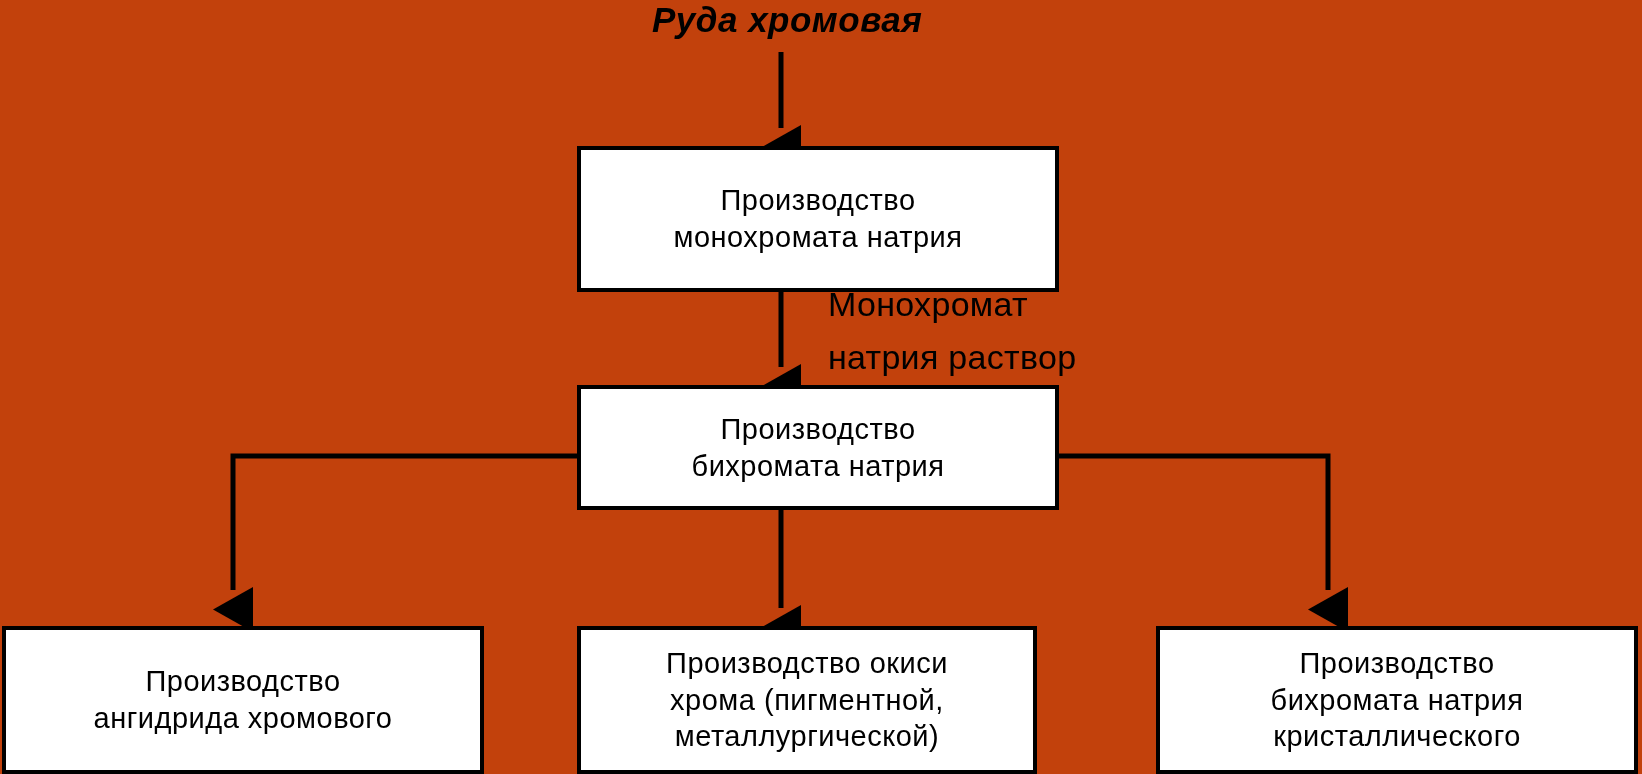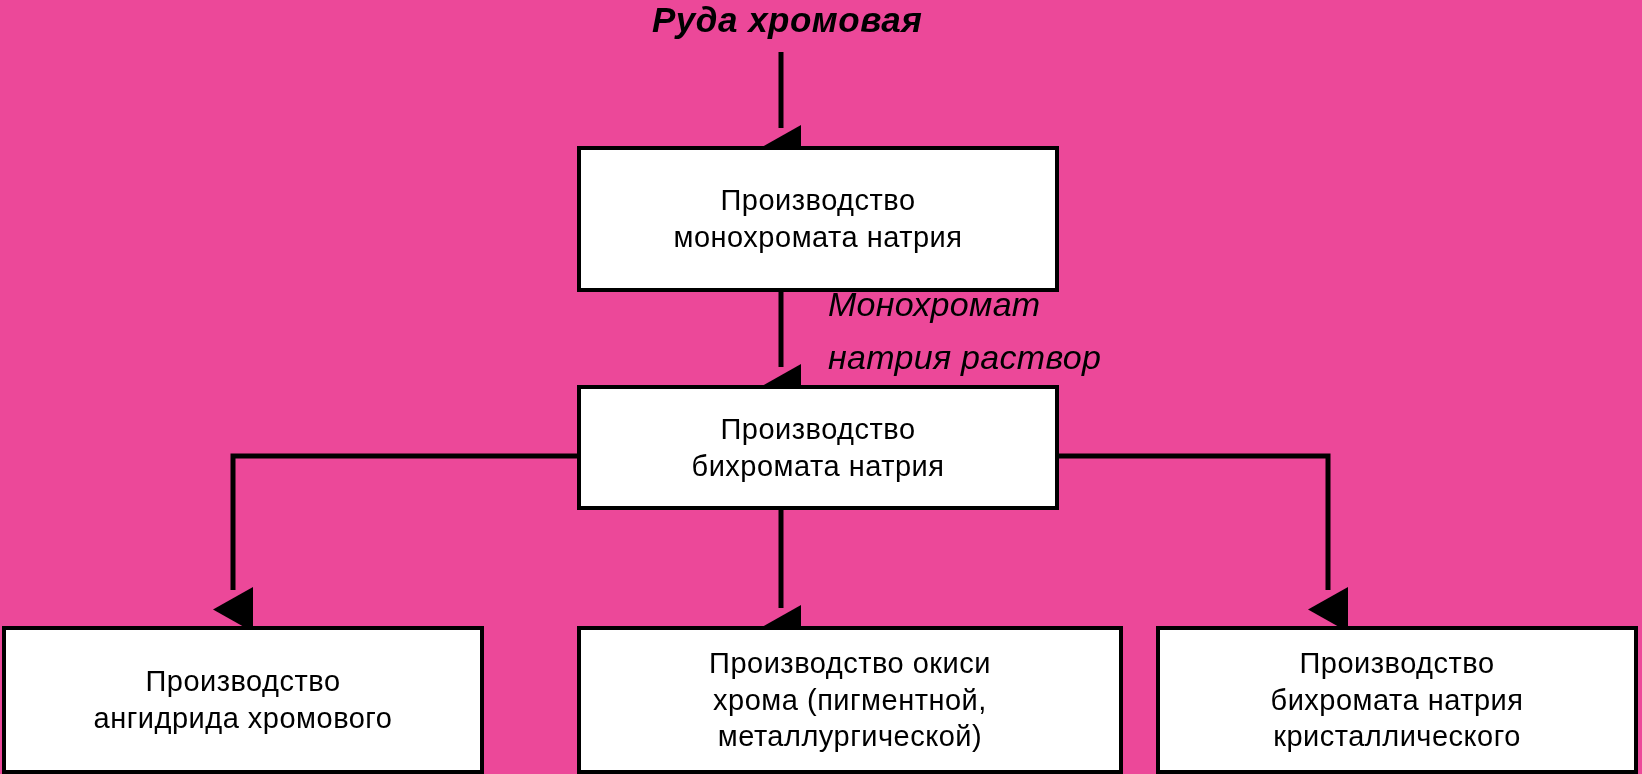--- a/index.html
+++ b/index.html
@@ -8,21 +8,21 @@
     background: #ffffff;
   }
   body {
     font-family: "Liberation Sans", sans-serif;
     color: #000000;
   }
   #diagram-root {
     position: relative;
     width: 1642px;
     height: 774px;
-    background: #ec4899;
+    background: #c2410c;
     overflow: hidden;
   }
   .svg-layer {
     position: absolute;
     left: 0;
     top: 0;
     width: 1642px;
     height: 774px;
   }
   .node-box {
@@ -47,21 +47,20 @@
     font-weight: bold;
     font-style: italic;
     font-size: 35px;
     letter-spacing: 0.5px;
     white-space: nowrap;
     z-index: 4;
   }
   .edge-label {
     position: absolute;
     font-family: "Liberation Sans", sans-serif;
-    font-style: italic;
     font-size: 34px;
     line-height: 1.55;
     letter-spacing: 0.3px;
     white-space: pre-line;
     text-align: left;
     z-index: 4;
   }
 </style>
 </head>
 <body>
@@ -100,21 +99,21 @@
 
   <div class="node-box" style="left:577px; top:146px; width:482px; height:146px;">Производство
 монохромата натрия</div>
 
   <div class="node-box" style="left:577px; top:385px; width:482px; height:125px;">Производство
 бихромата натрия</div>
 
   <div class="node-box" style="left:2px; top:626px; width:482px; height:148px;">Производство
 ангидрида хромового</div>
 
-  <div class="node-box" style="left:577px; top:626px; width:546px; height:148px;">Производство окиси
+  <div class="node-box" style="left:577px; top:626px; width:460px; height:148px;">Производство окиси
 хрома (пигментной,
 металлургической)</div>
 
   <div class="node-box" style="left:1156px; top:626px; width:482px; height:148px;">Производство
 бихромата натрия
 кристаллического</div>
 
   <div class="edge-label" style="left:828px; top:278px;">Монохромат
 натрия раствор</div>
 

